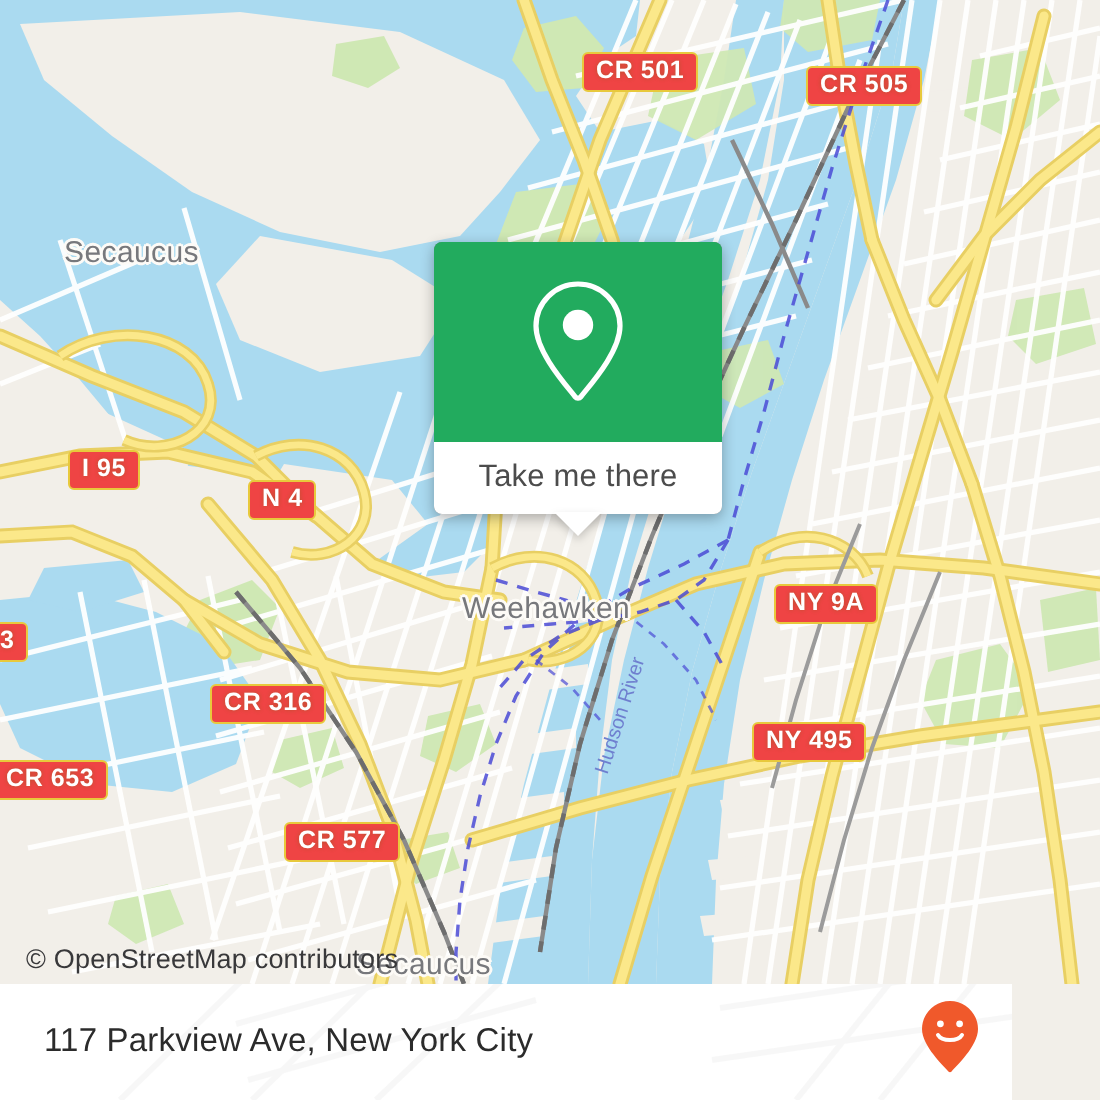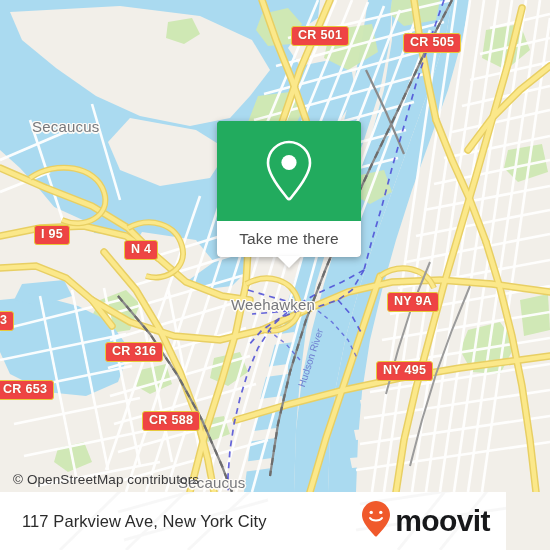--- a/index.html
+++ b/index.html
@@ -450,21 +450,21 @@
 
     <div class="water-label" style="left:296px; top:385px; transform: rotate(-72deg);">Hudson River</div>
 
     <div class="shield" style="left:291px; top:26px;">CR 501</div>
     <div class="shield" style="left:403px; top:33px;">CR 505</div>
     <div class="shield" style="left:34px;  top:225px;">I 95</div>
     <div class="shield" style="left:124px; top:240px;">N 4</div>
     <div class="shield" style="left:-7px;  top:311px;">3</div>
     <div class="shield" style="left:105px; top:342px;">CR 316</div>
     <div class="shield" style="left:-4px;  top:380px;">CR 653</div>
-    <div class="shield" style="left:142px; top:411px;">CR 588</div>
+    <div class="shield" style="left:142px; top:411px;">CR 577</div>
     <div class="shield" style="left:387px; top:292px;">NY 9A</div>
     <div class="shield" style="left:376px; top:361px;">NY 495</div>
 
     <div class="popup">
       <div class="popup-head">
         <span>
           <svg width="56" height="66" viewBox="0 0 56 66" fill="none">
             <path d="M28 4 C16.4 4 7 13.4 7 25 C7 38 22 54.5 26.6 60.4 C27.3 61.3 28.7 61.3 29.4 60.4 C34 54.5 49 38 49 25 C49 13.4 39.6 4 28 4 Z" stroke="#ffffff" stroke-width="2.6" fill="none" stroke-linejoin="round"></path>
             <circle cx="28" cy="24.5" r="7.6" fill="#ffffff"></circle>
           </svg>
@@ -498,17 +498,16 @@
     <div class="footer-title">117 Parkview Ave, New York City</div>
     <div class="brand">
       <span>
         <svg width="30" height="38" viewBox="0 0 30 38">
           <path d="M15 1 C7.3 1 1 7.3 1 15 C1 23.5 12 33.6 14.2 36.2 C14.6 36.7 15.4 36.7 15.8 36.2 C18 33.6 29 23.5 29 15 C29 7.3 22.7 1 15 1 Z" fill="#f0592b"></path>
           <circle cx="10.2" cy="12.4" r="1.7" fill="#ffffff"></circle>
           <circle cx="19.8" cy="12.4" r="1.7" fill="#ffffff"></circle>
           <path d="M9 18 C11 21.4 19 21.4 21 18" stroke="#ffffff" stroke-width="2" fill="none" stroke-linecap="round"></path>
         </svg>
       </span>
-      <span class="brand-text">moovit</span>
     </div>
   </div>
 
 </div>
 
 </body></html>

